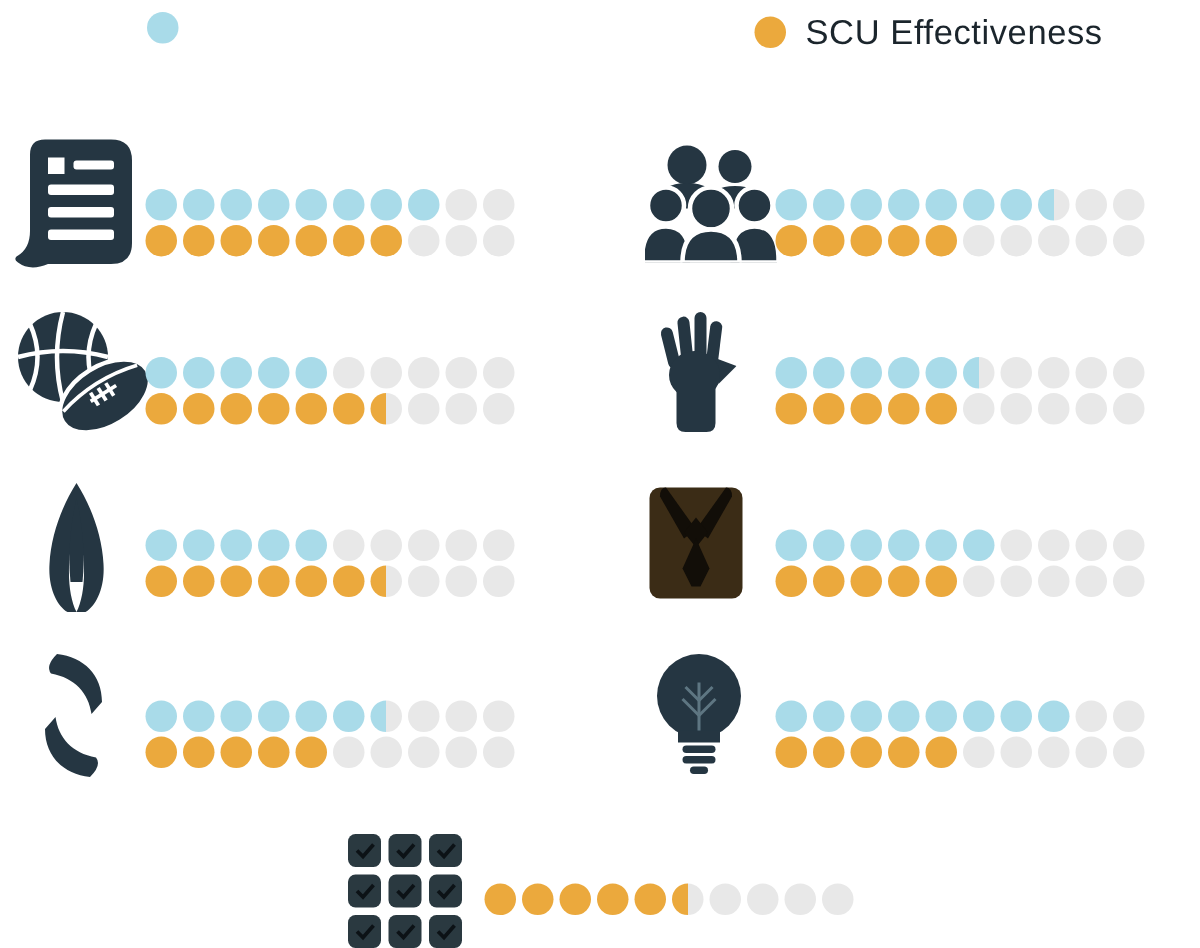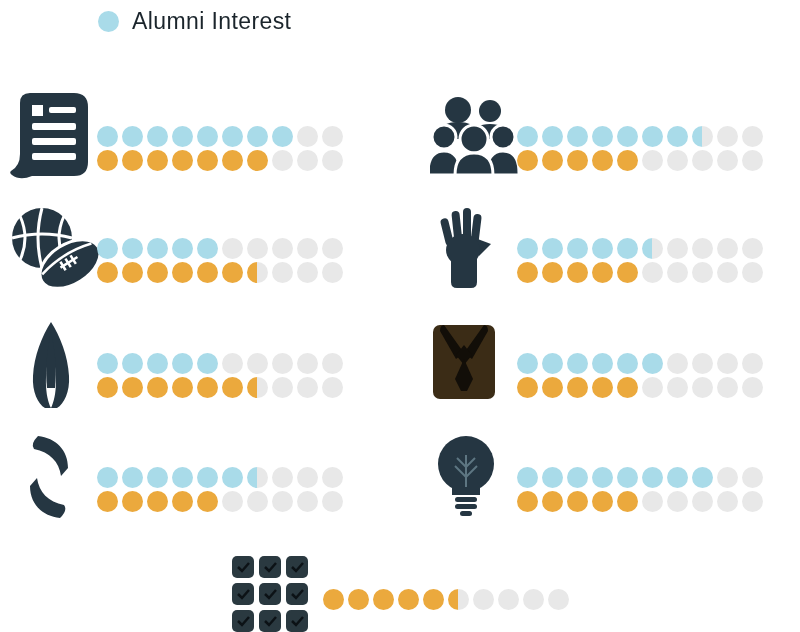--- a/index.html
+++ b/index.html
@@ -33,21 +33,24 @@
   .gB{left:232px;top:556px;width:400px;height:80px;}
   .gB .dots{left:91px;top:33px;}
 </style>
 </head>
 <body>
 
 <div class="canvas">
 
   <div class="legend-item" style="left:98px;">
     <span class="ldot blue"></span>
-    <span class="ltext">Alumni Interest</span>
+  </div>
+  <div class="legend-item" style="left:503px;">
+    <span class="ldot orange"></span>
+    <span class="ltext">SCU Effectiveness</span>
   </div>
 
   <div class="group gL row1">
     <div class="icon">
       <svg width="82" height="88" viewBox="0 0 82 88">
         <path fill="#253642" d="M22 1 H66 Q80 1 80 15 V70 Q80 84 66 84 H24 Q12 89 4 83 Q1 81 3 79 Q12 74 12 62 V11 Q12 1 22 1 Z"></path>
         <rect x="24" y="13" width="11" height="11" fill="#fff"></rect>
         <rect x="41" y="15" width="27" height="6" rx="2" fill="#fff"></rect>
         <rect x="24" y="31" width="44" height="7" rx="2" fill="#fff"></rect>
         <rect x="24" y="46" width="44" height="7" rx="2" fill="#fff"></rect>

